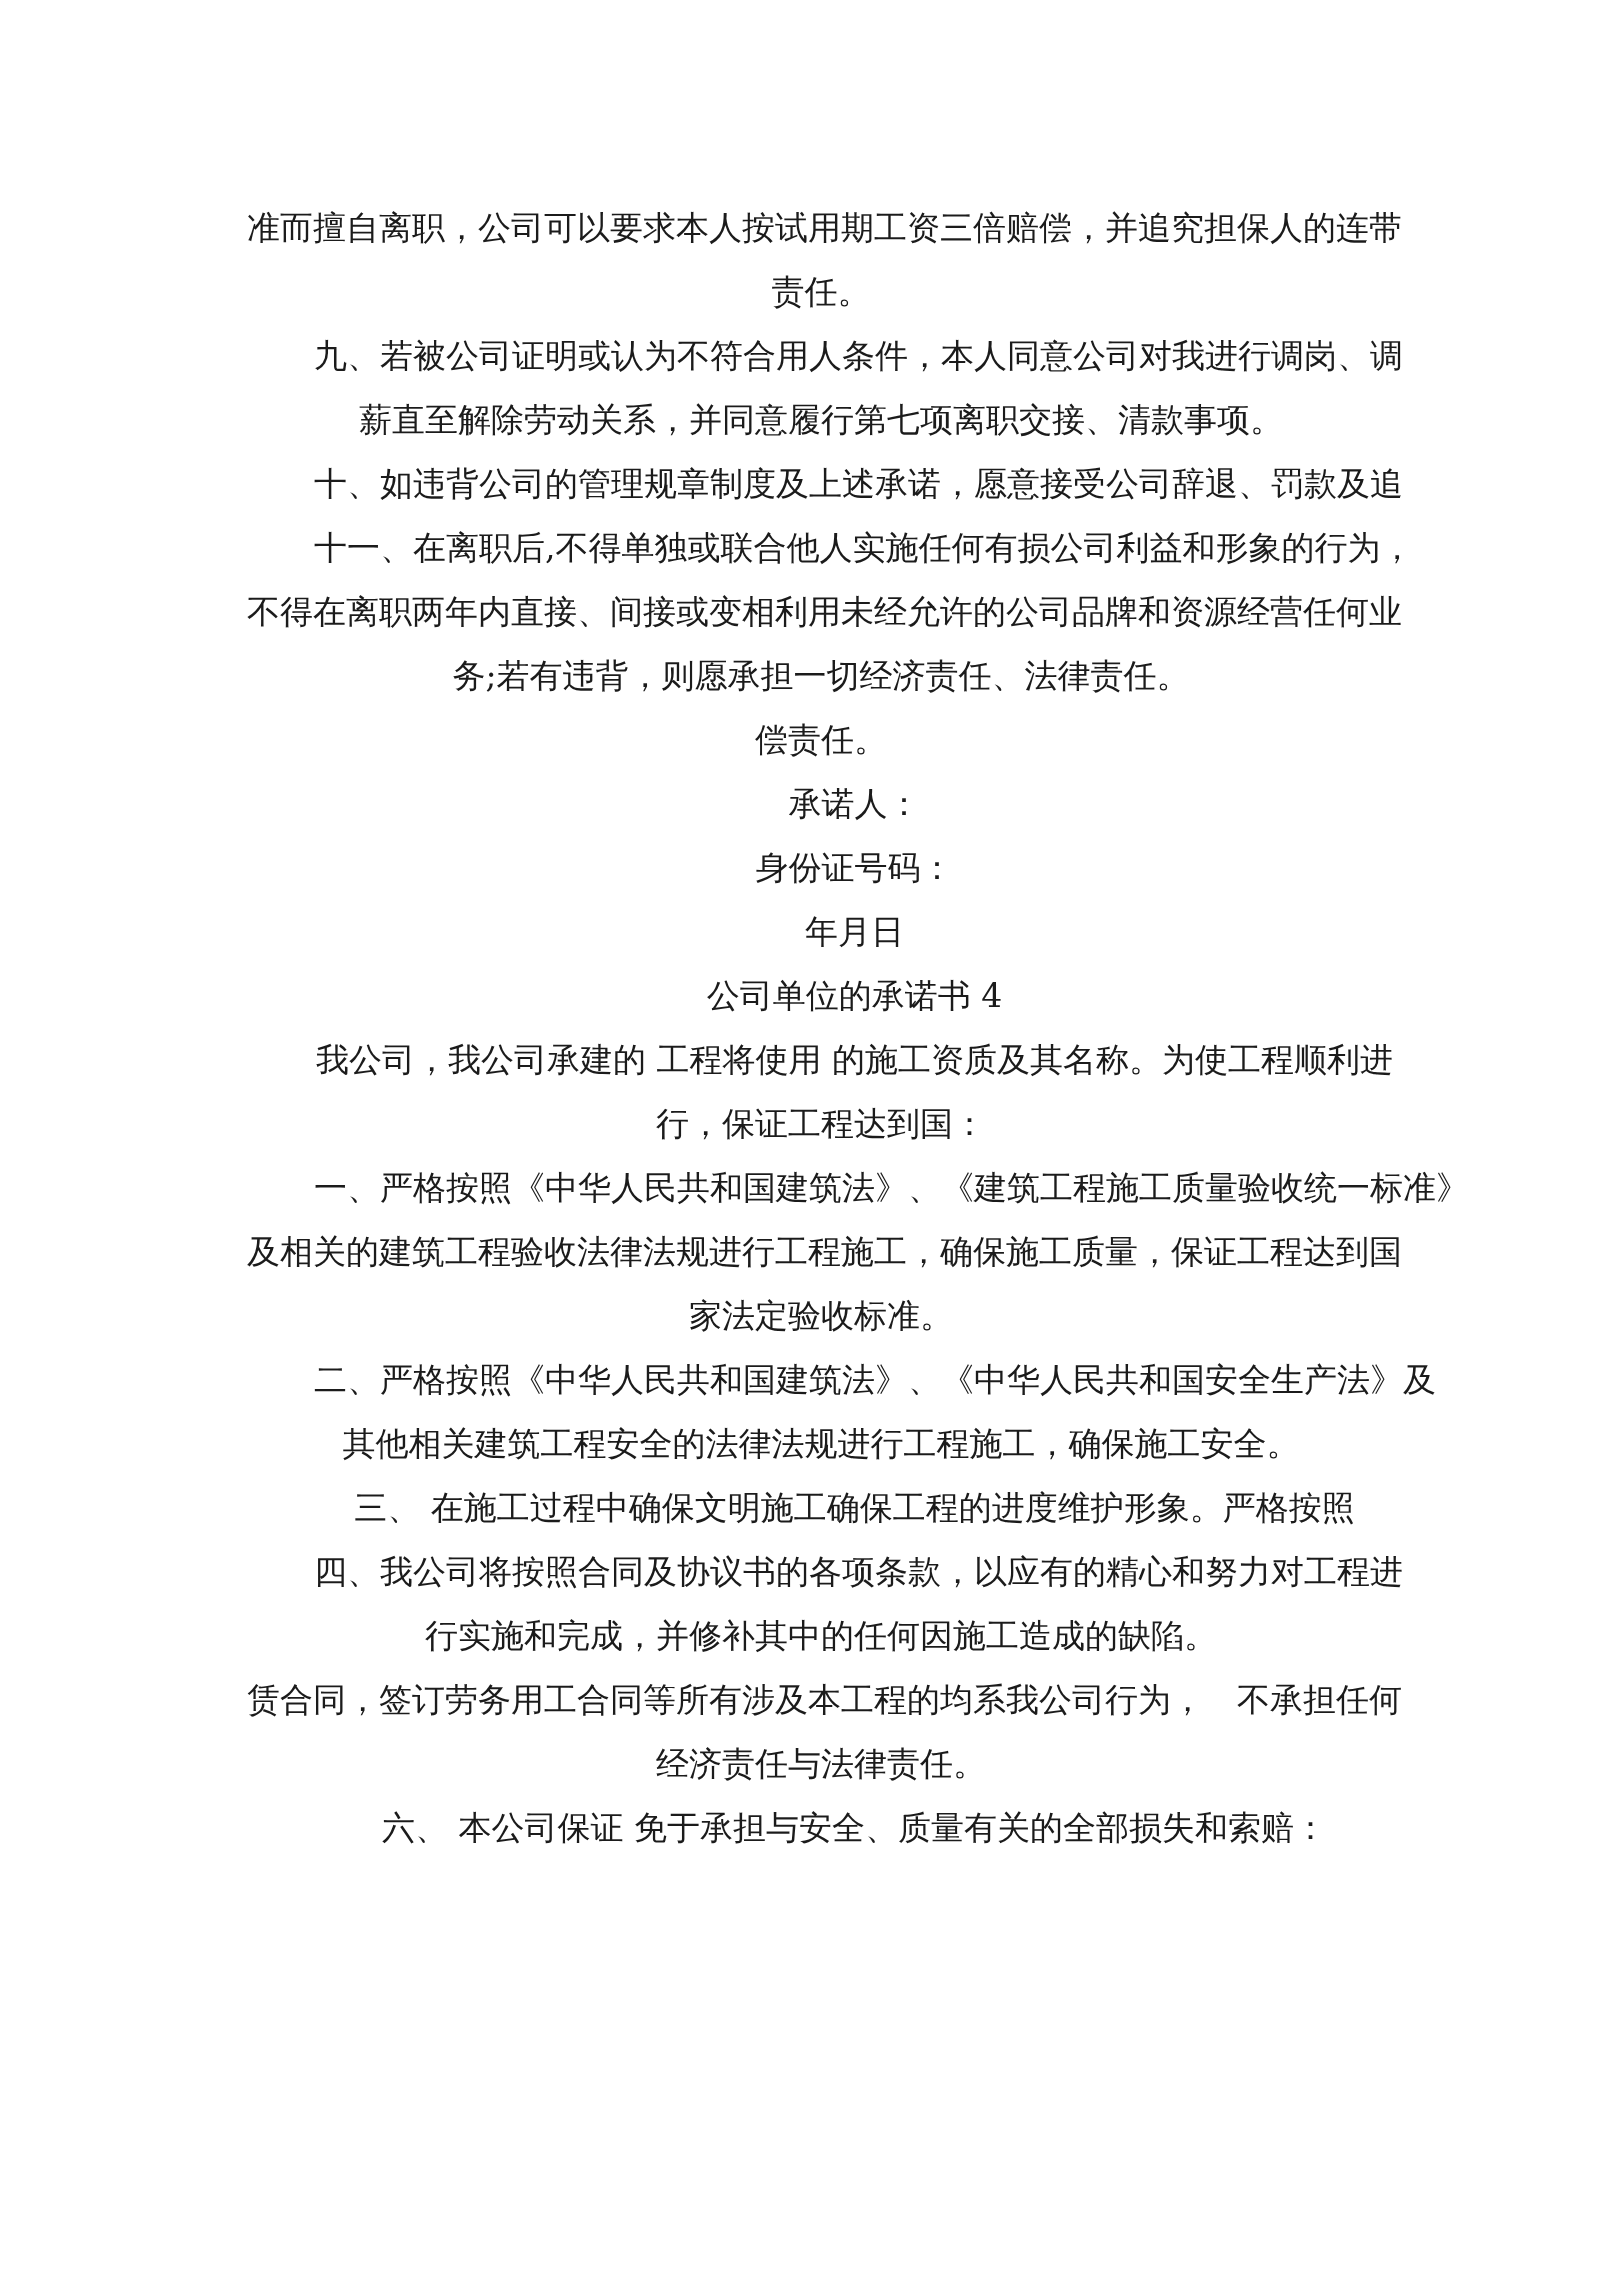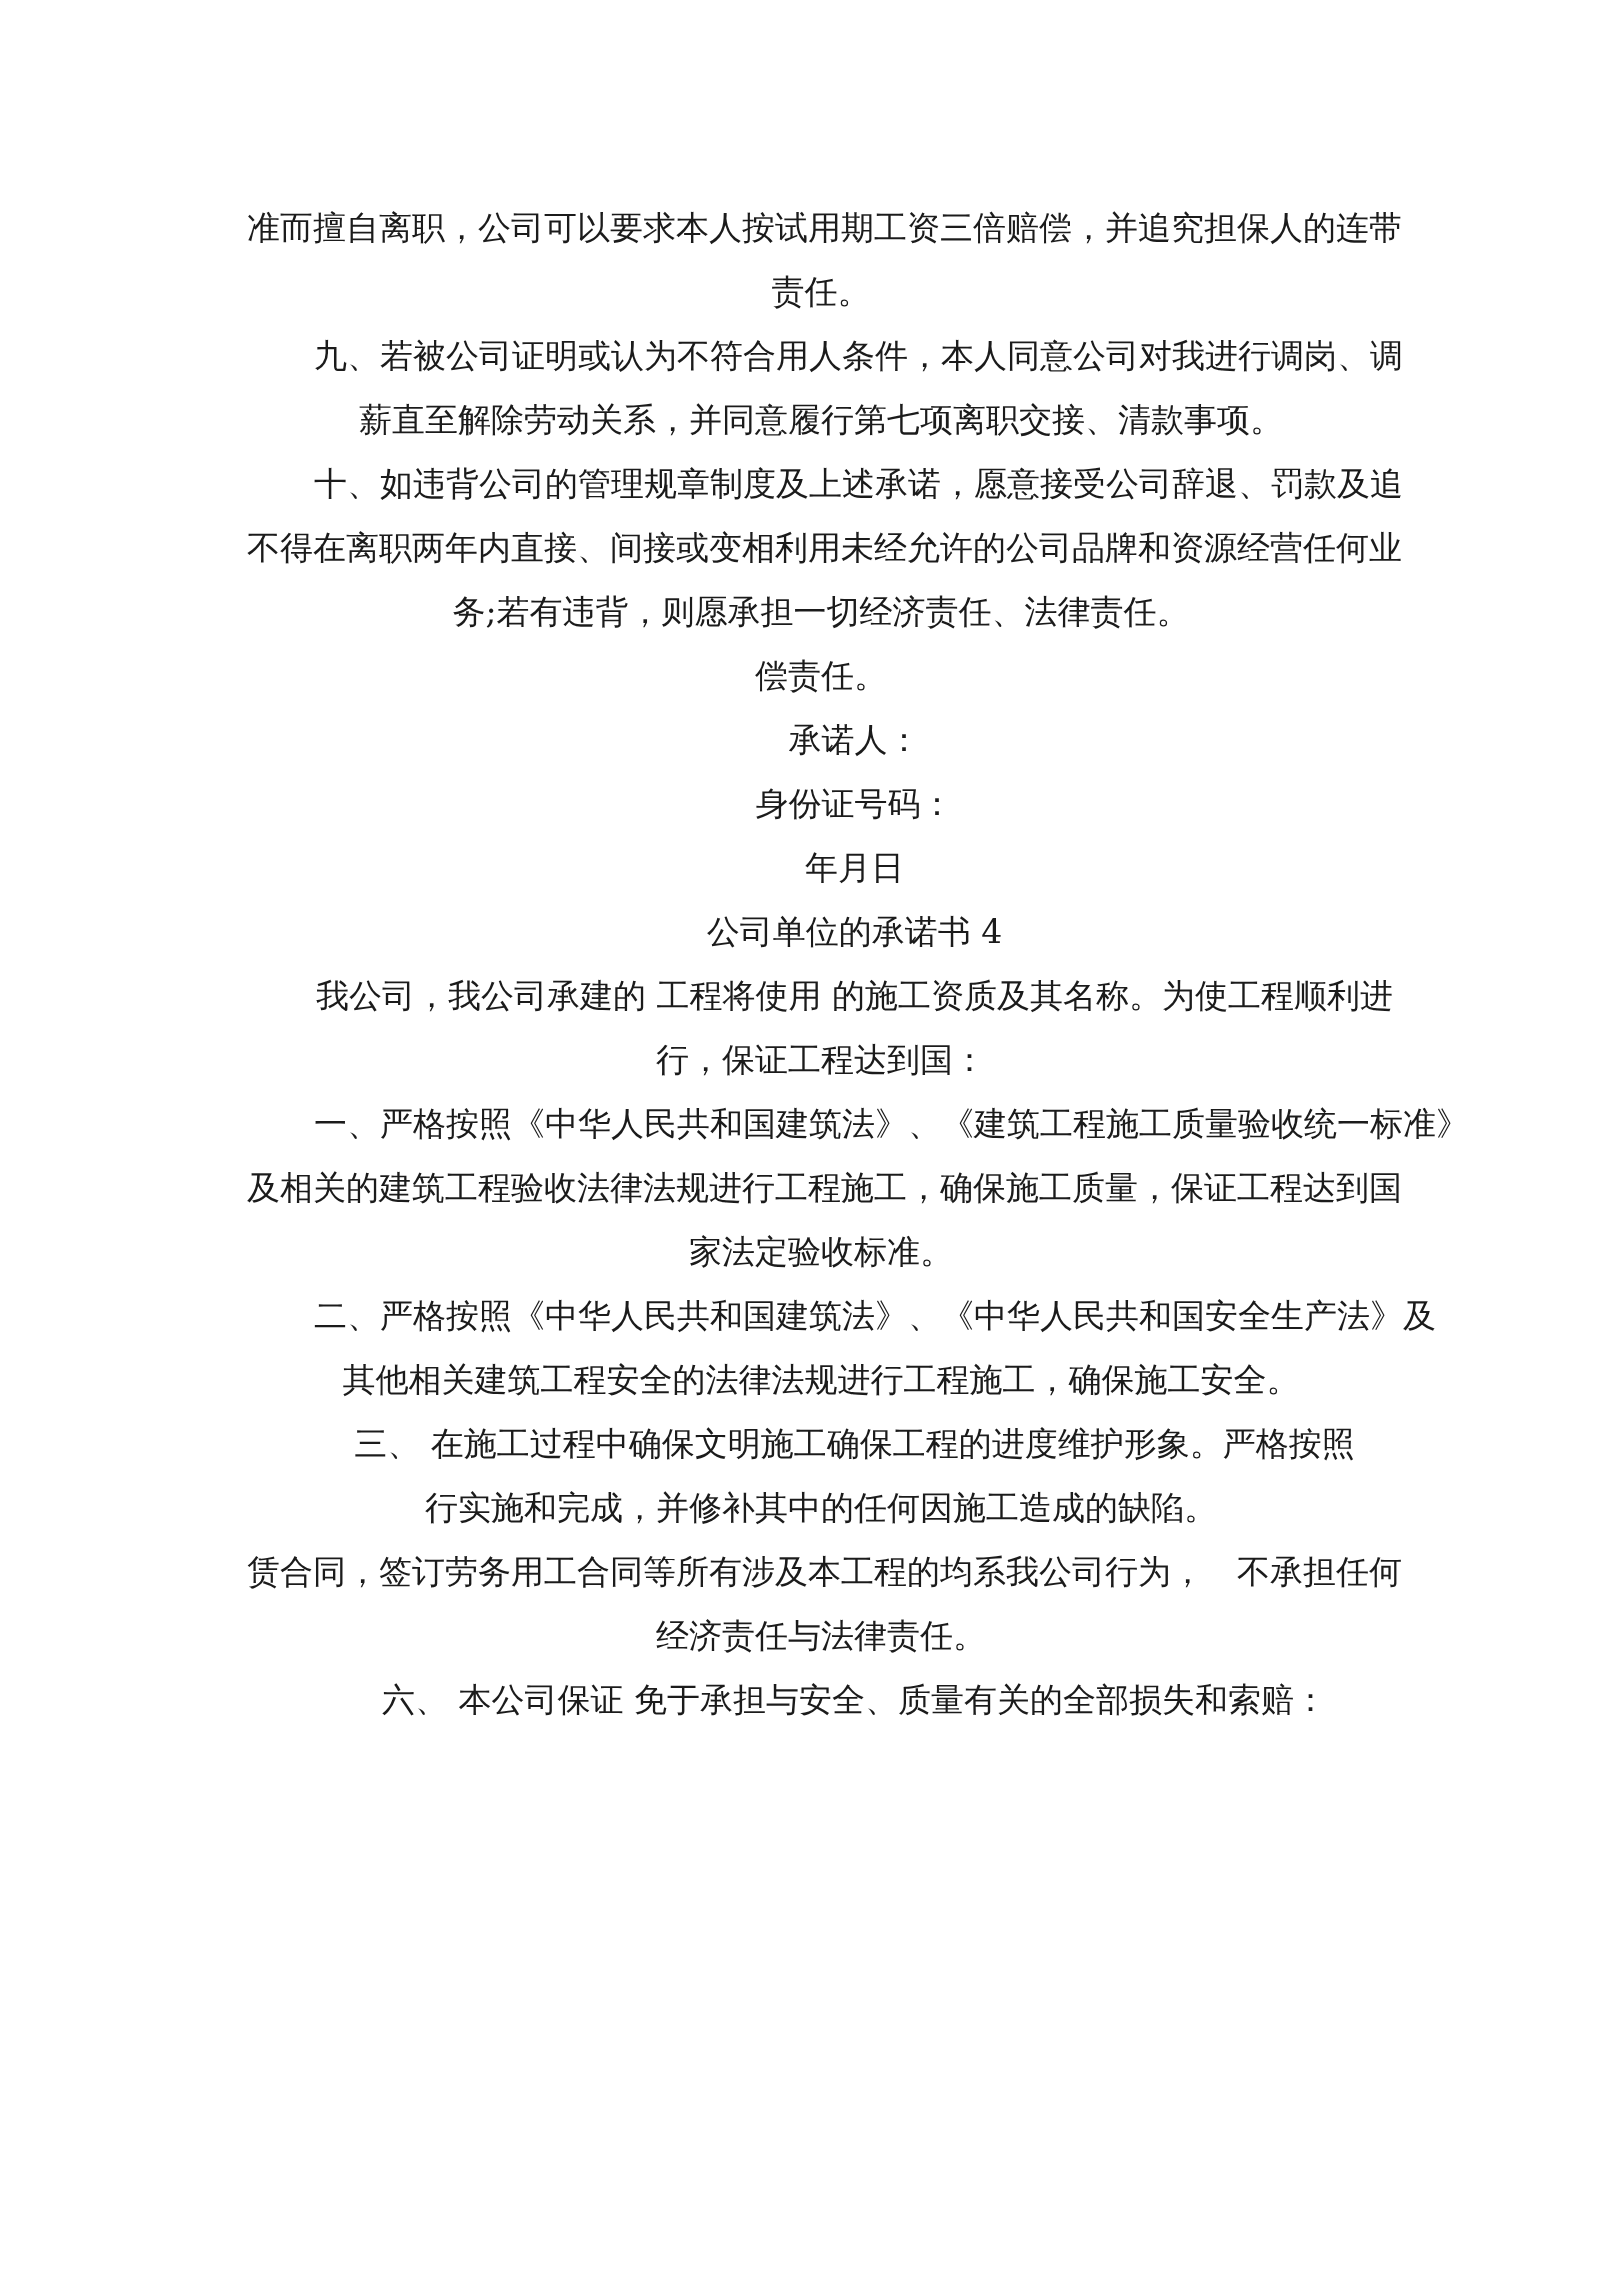--- a/index.html
+++ b/index.html
@@ -31,33 +31,35 @@
 </style>
 </head>
 <body>
 
 <div class="page">
   <div class="line">准而擅自离职，公司可以要求本人按试用期工资三倍赔偿，并追究担保人的连带</div>
   <div class="line">责任。</div>
   <div class="line indent">九、若被公司证明或认为不符合用人条件，本人同意公司对我进行调岗、调</div>
   <div class="line">薪直至解除劳动关系，并同意履行第七项离职交接、清款事项。</div>
   <div class="line indent">十、如违背公司的管理规章制度及上述承诺，愿意接受公司辞退、罚款及追</div>
+  <div class="line indent">十一、在离职后,不得单独或联合他人实施任何有损公司利益和形象的行为，</div>
   <div class="line">不得在离职两年内直接、间接或变相利用未经允许的公司品牌和资源经营任何业</div>
   <div class="line">务;若有违背，则愿承担一切经济责任、法律责任。</div>
   <div class="line">偿责任。</div>
   <div class="line indent">承诺人：</div>
   <div class="line indent">身份证号码：</div>
   <div class="line indent">年月日</div>
   <div class="line indent">公司单位的承诺书 4</div>
   <div class="line indent">我公司，我公司承建的 工程将使用 的施工资质及其名称。为使工程顺利进</div>
   <div class="line">行，保证工程达到国：</div>
   <div class="line indent">一、严格按照《中华人民共和国建筑法》、《建筑工程施工质量验收统一标准》</div>
   <div class="line">及相关的建筑工程验收法律法规进行工程施工，确保施工质量，保证工程达到国</div>
   <div class="line">家法定验收标准。</div>
   <div class="line indent">二、严格按照《中华人民共和国建筑法》、《中华人民共和国安全生产法》及</div>
   <div class="line">其他相关建筑工程安全的法律法规进行工程施工，确保施工安全。</div>
   <div class="line indent">三、 在施工过程中确保文明施工确保工程的进度维护形象。严格按照</div>
+  <div class="line indent">四、我公司将按照合同及协议书的各项条款，以应有的精心和努力对工程进</div>
   <div class="line">行实施和完成，并修补其中的任何因施工造成的缺陷。</div>
   <div class="line">赁合同，签订劳务用工合同等所有涉及本工程的均系我公司行为，　不承担任何</div>
   <div class="line">经济责任与法律责任。</div>
   <div class="line indent">六、 本公司保证 免于承担与安全、质量有关的全部损失和索赔：</div>
 </div>
 
 
 </body></html>

